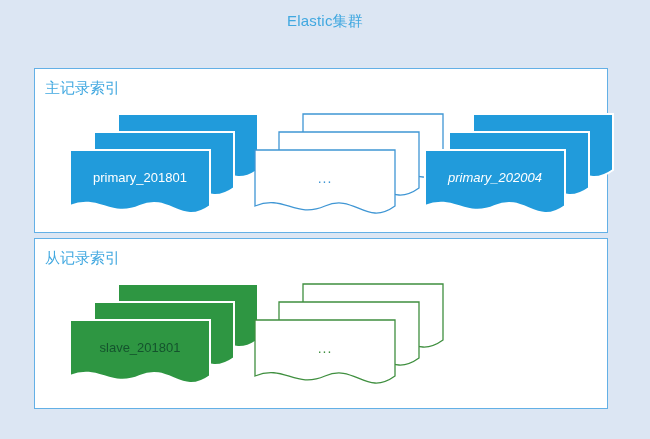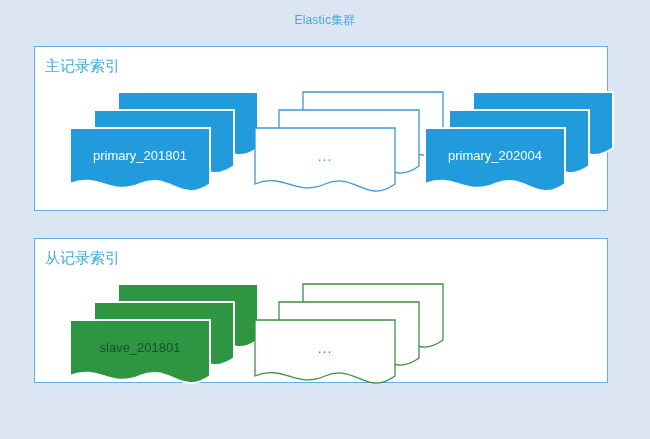--- a/index.html
+++ b/index.html
@@ -6,50 +6,50 @@
   body{
     width:650px;height:439px;overflow:hidden;
     background:#dce6f3;
     font-family:"Liberation Sans","DejaVu Sans",sans-serif;
   }
   .canvas{position:relative;width:650px;height:439px;}
 
   .cluster-title{
     position:absolute;left:0;top:11px;width:650px;
     text-align:center;
-    font-size:12px;color:#41a8e0;letter-spacing:.2px;
+    font-size:15px;color:#41a8e0;letter-spacing:.2px;
     line-height:19px;
   }
 
   .panel{
     position:absolute;left:34px;width:574px;
     background:#ffffff;
     border:1.5px solid #63b0e6;
     box-sizing:border-box;
   }
-  .panel.primary{top:46px;height:165px;}
-  .panel.slave{top:238px;height:145px;}
+  .panel.primary{top:68px;height:165px;}
+  .panel.slave{top:238px;height:171px;}
 
   .panel-label{
     position:absolute;left:10px;top:9px;
     font-size:15px;color:#41a8e0;line-height:19px;
     white-space:nowrap;
   }
 
   .stack-row{
     position:absolute;left:0;top:44px;width:574px;height:112px;
   }
 
   
   .stack{
     position:absolute;top:0;width:186px;height:112px;
   }
   .stack.s1{left:34px;}
   .stack.s2{left:219px;}
-  .stack.s3{left:389px;}
+  .stack.s3{left:389px;font-style:italic;}
 
   .sheet{
     position:absolute;width:142px;height:72px;text-align:right;
   }
   .sheet svg{display:block;width:142px;height:72px;overflow:visible;}
   .sheet.back  {left:48px; top:0px;}
   .sheet.mid   {left:24px; top:18px;}
   .sheet.front {left:0px;  top:36px;}
 
   .sheet-label{

